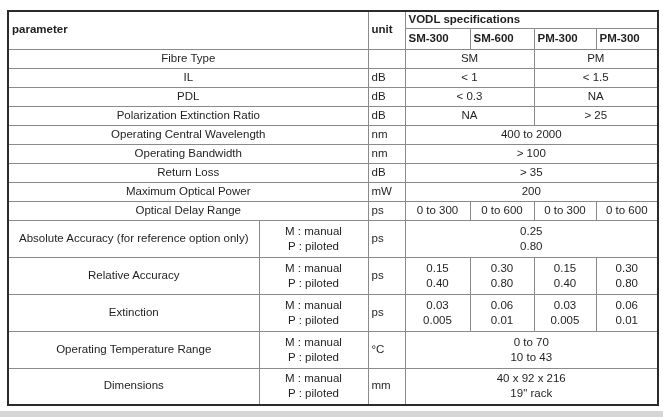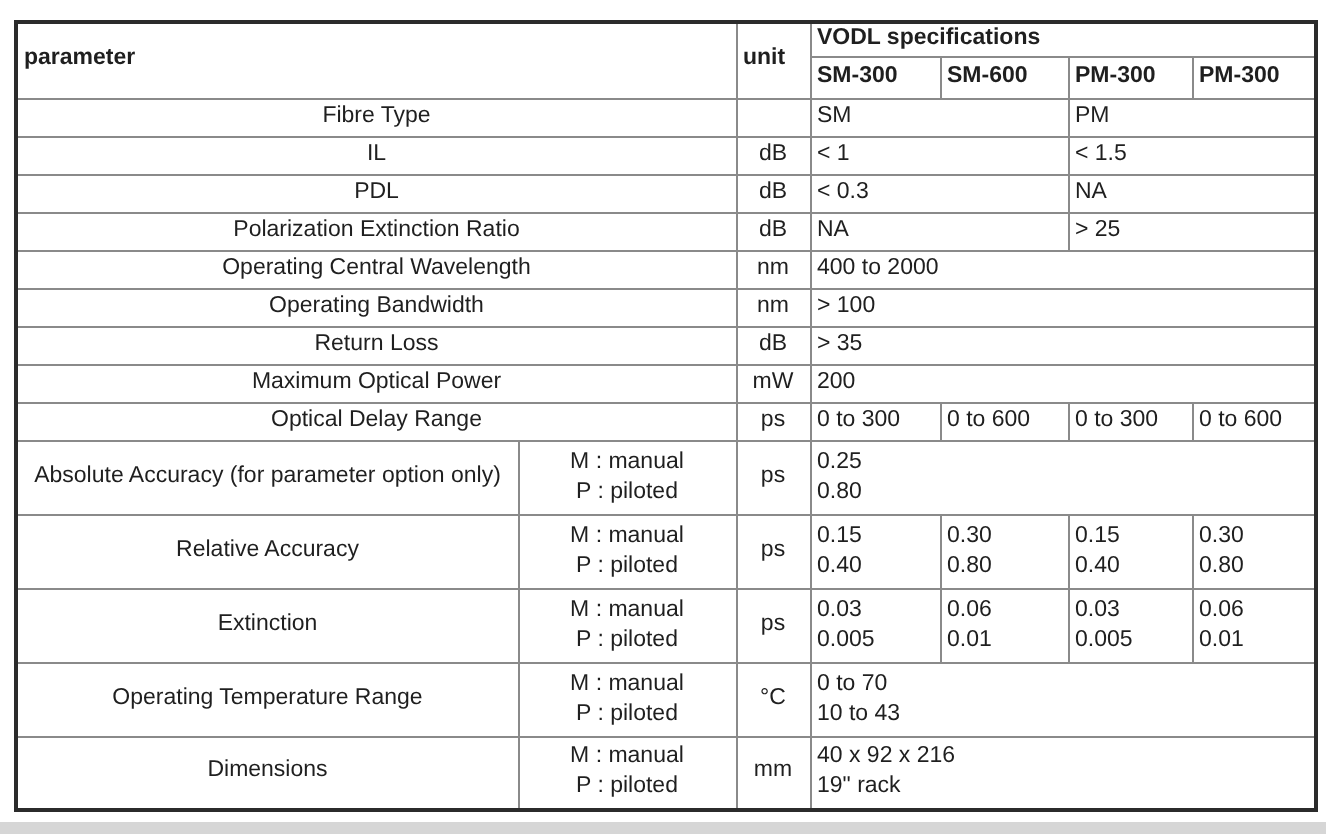--- a/index.html
+++ b/index.html
@@ -33,22 +33,22 @@
   tr.h2 { height: 21px; }
   tr.s  { height: 19px; }
   tr.d  { height: 37px; }
   td.hdr {
     font-weight: bold;
     text-align: left;
     font-size: 12px;
   }
   td.p { text-align: center; white-space: nowrap; }
   td.m { text-align: center; white-space: nowrap; }
-  td.u { text-align: center; }
-  td.v { text-align: left; }
+  td.u { text-align: left; }
+  td.v { text-align: center; }
   td.v div, td.m div { line-height: 15px; }
   .page-edge {
     position: absolute;
     left: 0; bottom: 0;
     width: 100%; height: 6px;
     background: #d6d6d6;
   }
 </style>
 </head>
 <body>
@@ -132,21 +132,21 @@
   <tr class="s">
     <td class="p" colspan="2">Optical Delay Range</td>
     <td class="u">ps</td>
     <td class="v">0 to 300</td>
     <td class="v">0 to 600</td>
     <td class="v">0 to 300</td>
     <td class="v">0 to 600</td>
   </tr>
 
   <tr class="d">
-    <td class="p">Absolute Accuracy (for parameter option only)</td>
+    <td class="p">Absolute Accuracy (for reference option only)</td>
     <td class="m">
       <div>M : manual</div>
       <div>P : piloted</div>
     </td>
     <td class="u">ps</td>
     <td class="v" colspan="4">
       <div>0.25</div>
       <div>0.80</div>
     </td>
   </tr>

